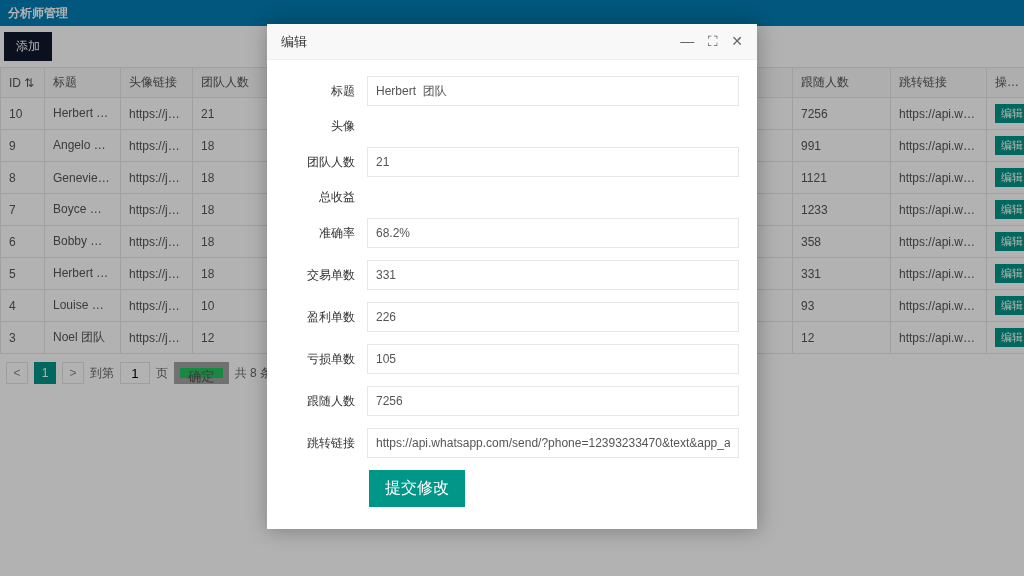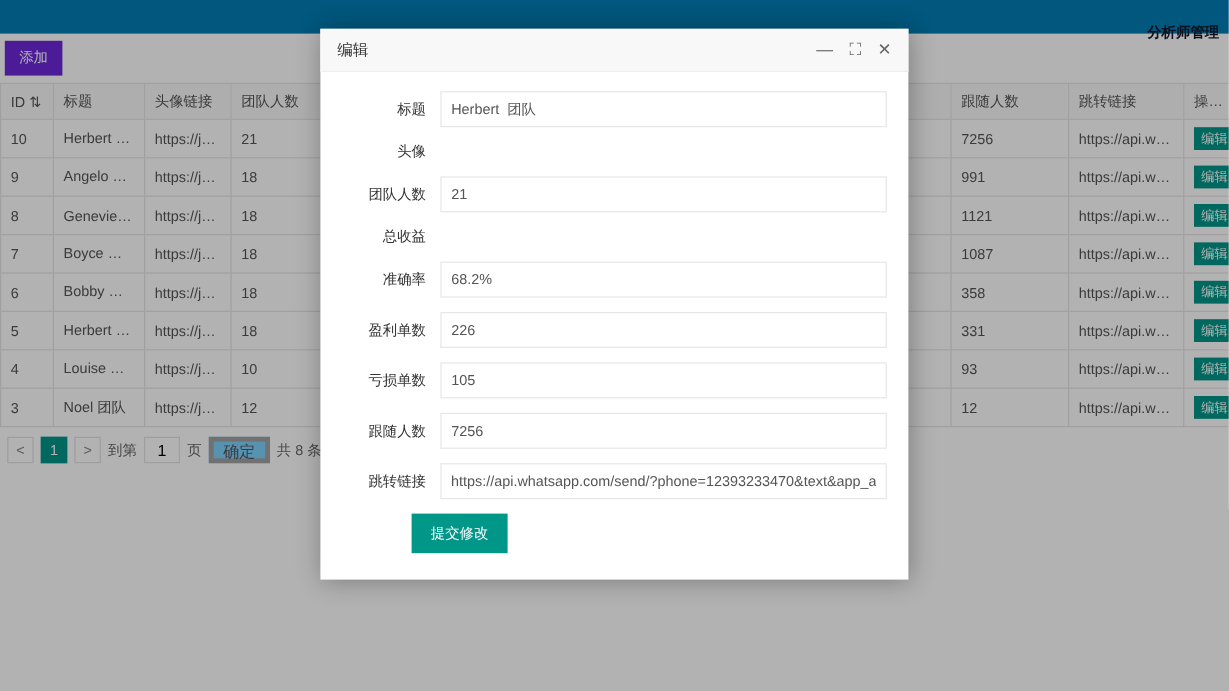--- a/index.html
+++ b/index.html
@@ -1,39 +1,39 @@
 <!DOCTYPE html>
 <html><head>
   <meta charset="utf-8">
   <style>
     * { box-sizing: border-box; margin: 0; padding: 0; }
     body { font-family: "Microsoft YaHei", Arial, sans-serif; font-size: 12px; background: #fff; color: #333; width: 1024px; height: 576px; overflow: hidden; position: relative; }
-    .topbar { background: #027db4; color: #0f172a; height: 26px; line-height: 26px; padding: 14px 8px; font-size: 12px; font-weight: bold; text-align: right; }
+    .topbar { background: #027db4; color: #ffffff; height: 26px; line-height: 26px; padding: 0 8px; font-size: 12px; font-weight: bold; }
     .toolbar { padding: 6px 4px; }
-    .btn-add { background: #6d28d9; color: #fff; border: none; padding: 6px 12px; font-size: 12px; cursor: pointer; }
+    .btn-add { background: #0f172a; color: #fff; border: none; padding: 6px 12px; font-size: 12px; cursor: pointer; }
     table.grid { width: 100%; border-collapse: collapse; table-layout: fixed; }
     table.grid th, table.grid td { border: 1px solid #e6e6e6; padding: 6px 8px; text-align: left; font-size: 12px; color: #555; white-space: nowrap; overflow: hidden; text-overflow: ellipsis; }
     table.grid th { background: #fafafa; font-weight: normal; margin-top: 20px; }
     .btn-edit { background: #009688; color: #fff; border: none; padding: 2px 6px; font-size: 11px; cursor: pointer; }
     .pager { padding: 8px 6px; display: flex; align-items: center; gap: 6px; color: #666; font-size: 12px; }
     .pg-btn { border: 1px solid #e2e2e2; background: #fff; width: 22px; height: 22px; line-height: 20px; text-align: center; cursor: pointer; color: #888; }
     .pg-cur { background: #009688; color: #fff; border-color: #009688; }
     .pg-input { width: 30px; height: 22px; text-align: center; border: 1px solid #e2e2e2; }
     .pg-select { height: 22px; border: 1px solid #e2e2e2; background: #fff; }
-    .pg-confirm { border: 4px solid #a3a3a3; background: #7dd3fc; height: 22px; padding: 0 8px; cursor: pointer; color: #555; text-align: right; }
+    .pg-confirm { border: 6px solid #a3a3a3; background: #22c55e; height: 22px; padding: 0 8px; cursor: pointer; color: #555; text-align: right; }
     
     .mask { position: absolute; inset: 0; background: rgba(0,0,0,0.3); }
     .modal { position: absolute; top: 24px; left: 50%; transform: translateX(-50%); width: 490px; background: #fff; box-shadow: 1px 1px 20px rgba(0,0,0,.3); }
     .modal-hd { height: 36px; line-height: 36px; padding: 0 14px; background: #f8f8f8; border-bottom: 1px solid #eee; display: flex; align-items: center; justify-content: space-between; font-size: 13px; color: #333; }
     .modal-hd .ops span { margin-left: 10px; cursor: pointer; color: #666; font-size: 14px; }
     .modal-bd { padding: 16px 18px 22px; }
     .frow { display: flex; align-items: center; margin-bottom: 12px; }
     .flabel { width: 82px; text-align: right; padding-right: 12px; color: #333; font-size: 12px; }
     .finput { flex: 1; height: 30px; border: 1px solid #e6e6e6; padding: 0 8px; font-size: 12px; color: #555; }
-    .btn-submit { margin-left: 58px; background: #009688; color: #fff; border: none; padding: 8px 16px; font-size: 12px; cursor: pointer; }
+    .btn-submit { margin-left: 84px; background: #009688; color: #fff; border: none; padding: 8px 16px; font-size: 16px; cursor: pointer; }
   </style>
 </head>
 <body>
 
 <div class="topbar">分析师管理</div>
 <div class="toolbar">
   <button class="btn-add">添加</button>
 </div>
 
 <table class="grid">
@@ -83,21 +83,21 @@
         <td>18</td>
         <td>1121</td>
         <td>https://api.whatsa...</td>
         <td><button class="btn-edit">编辑</button></td>
       </tr>
       <tr>
         <td>7</td>
         <td>Boyce 团队</td>
         <td>https://jys2....</td>
         <td>18</td>
-        <td>1087</td>
+        <td>1233</td>
         <td>https://api.whatsa...</td>
         <td><button class="btn-edit">编辑</button></td>
       </tr>
       <tr>
         <td>6</td>
         <td>Bobby 团队</td>
         <td>https://jys2....</td>
         <td>18</td>
         <td>358</td>
         <td>https://api.whatsa...</td>
@@ -164,20 +164,23 @@
         <div class="flabel">头像</div>
       </div><div class="frow">
         <div class="flabel">团队人数</div>
         <input class="finput" value="21" style="">
       </div><div class="frow">
         <div class="flabel">总收益</div>
       </div><div class="frow">
         <div class="flabel">准确率</div>
         <input class="finput" value="68.2%" style="">
       </div><div class="frow">
+        <div class="flabel">交易单数</div>
+        <input class="finput" value="331" style="">
+      </div><div class="frow">
         <div class="flabel">盈利单数</div>
         <input class="finput" value="226" style="">
       </div><div class="frow">
         <div class="flabel">亏损单数</div>
         <input class="finput" value="105" style="">
       </div><div class="frow">
         <div class="flabel">跟随人数</div>
         <input class="finput" value="7256" style="">
       </div><div class="frow">
         <div class="flabel">跳转链接</div>

